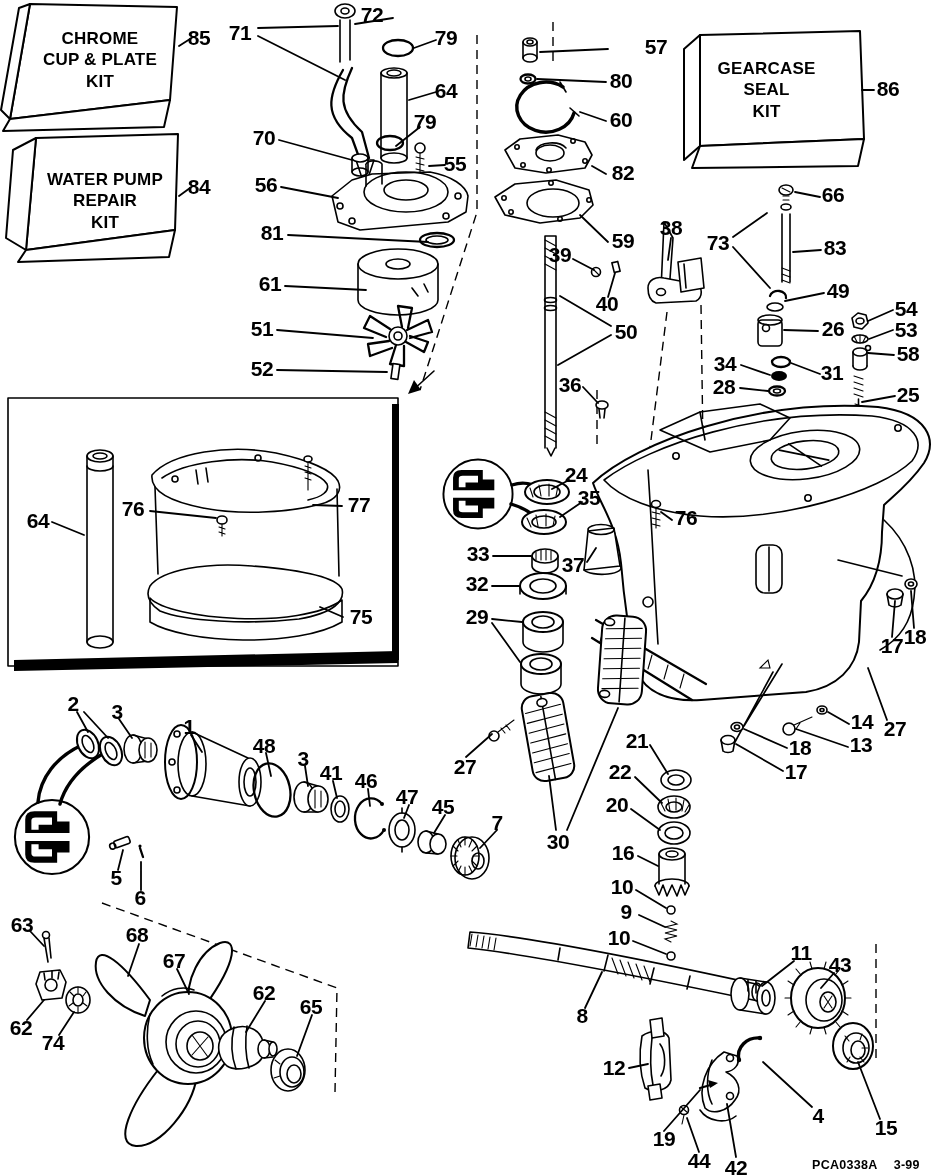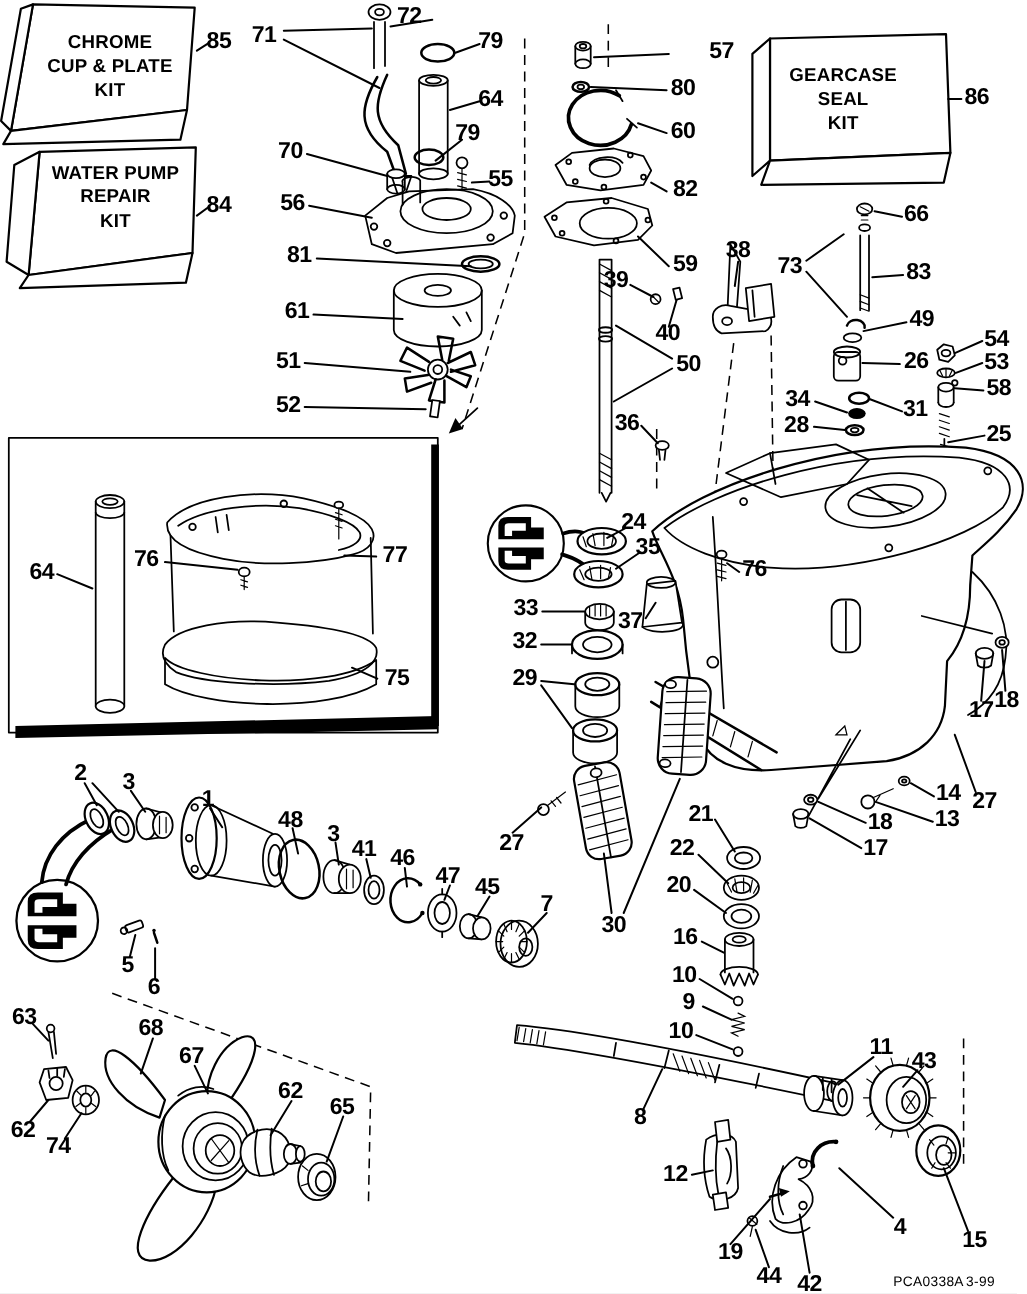--- a/index.html
+++ b/index.html
@@ -17,22 +17,22 @@
   .d{stroke:#000;fill:none;stroke-width:1.4;stroke-dasharray:9 6}
   .ld{stroke:#000;fill:none;stroke-width:1.8;stroke-linecap:round}
   
   .callout{position:absolute;transform:translate(-50%,-50%);font-weight:bold;
            font-size:21px;line-height:1;letter-spacing:-0.5px;white-space:nowrap}
   .kit-text{position:absolute;display:flex;flex-direction:column;justify-content:center;
             align-items:center;text-align:center;font-weight:bold;font-size:17px;
             line-height:1.25;letter-spacing:.2px}
   .inset-title{position:absolute;left:30px;top:401px;width:350px;text-align:center;
                font-weight:bold;font-size:14.5px;letter-spacing:.2px}
-  .footer-code{position:absolute;left:812px;top:1158px;display:flex;gap:2px;
-               font-weight:normal;font-size:12.5px;letter-spacing:.3px}
+  .footer-code{position:absolute;left:812px;top:1158px;display:flex;gap:16px;
+               font-weight:bold;font-size:12.5px;letter-spacing:.3px}
 </style>
 </head>
 <body>
 
 <div id="stage" style="background: rgb(255, 255, 255); color: rgb(0, 0, 0);">
 
 <svg width="934" height="1176" viewBox="0 0 934 1176">
   <defs>
     <g id="omclogo">
       <circle r="36" class="w" stroke-width="3"></circle>
@@ -557,21 +557,21 @@
     M585,1008 L602,972 M794,961 L762,986 M834,973 L821,988 M629,1068 L648,1064
     M664,1131 L700,1090 M699,1152 L687,1118 M736,1157 L727,1104
     M812,1107 L763,1062 M880,1119 L858,1062"></path>
 </svg>
 
 <div class="kit-text" style="left:30px;top:14px;width:140px;height:92px">
   <span>CHROME</span>
   <span>CUP &amp; PLATE</span>
   <span>KIT</span>
 </div>
-<div class="kit-text" style="left:36px;top:134px;width:138px;height:90px">
+<div class="kit-text" style="left:36px;top:156px;width:138px;height:90px">
   <span>WATER PUMP</span>
   <span>REPAIR</span>
   <span>KIT</span>
 </div>
 <div class="kit-text" style="left:702px;top:42px;width:129px;height:96px">
   <span>GEARCASE</span>
   <span>SEAL</span>
   <span>KIT</span>
 </div>
 

